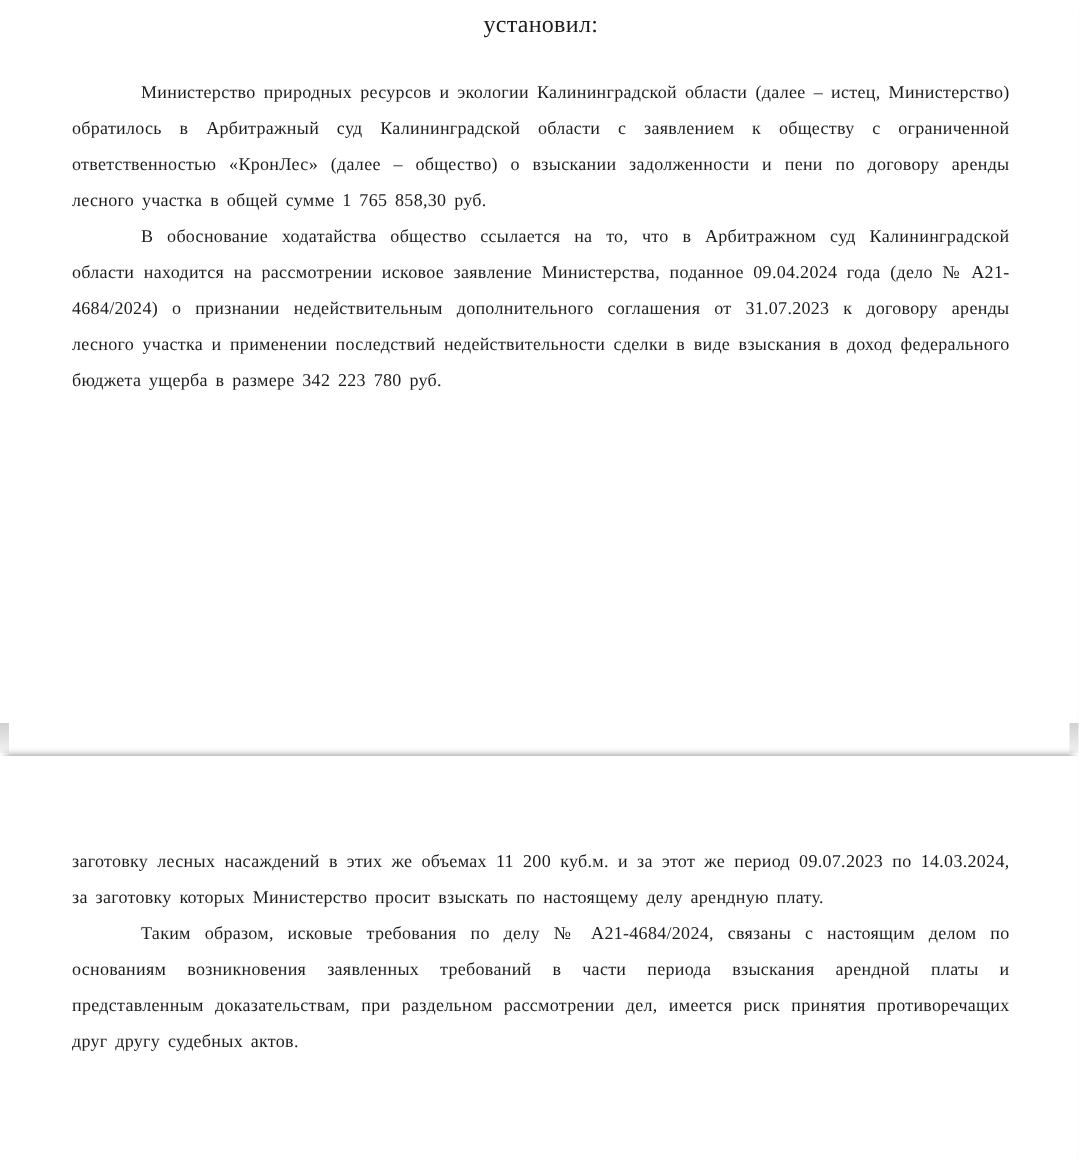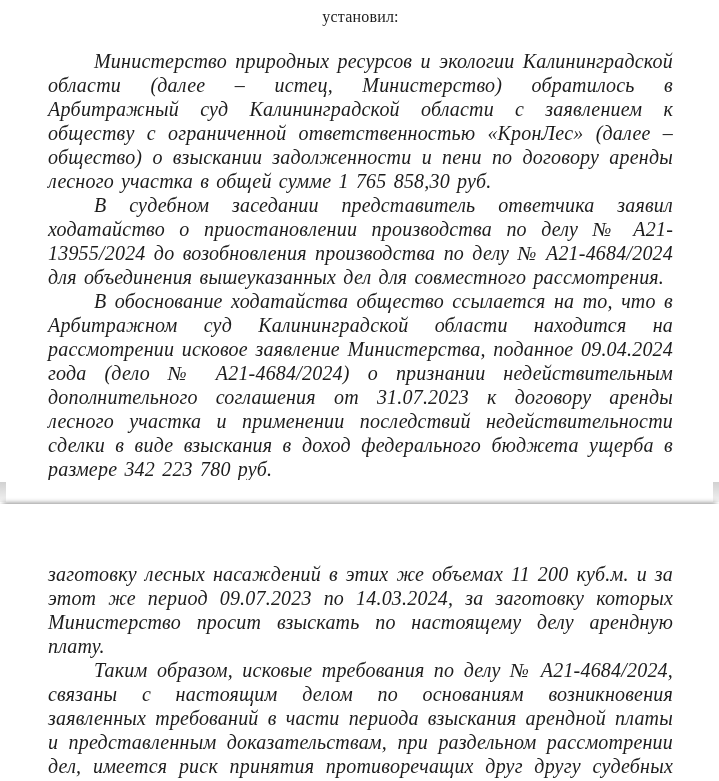--- a/index.html
+++ b/index.html
@@ -49,39 +49,37 @@
   }
   .heading {
     font-weight: normal;
     font-size: 16px;
     line-height: 24px;
     text-align: center;
     letter-spacing: 0.2px;
     margin-bottom: 20px;
   }
   .para {
-    font-size: 20px;
+    font-size: 12px;
     line-height: 24px;
     text-align: justify;
     letter-spacing: 0.2px;
     word-spacing: 2px;
-    font-style: italic;
   }
   .para.indent { text-indent: 46px; }
   .para.continuation { text-indent: 0; }
 </style>
 </head>
 <body>
 
 <div class="viewer">
 
   <div class="page page-1">
     <div class="heading">установил:</div>
     <p class="para indent">Министерство природных ресурсов и экологии Калининградской области (далее – истец, Министерство) обратилось в Арбитражный суд Калининградской области с заявлением  к обществу с ограниченной ответственностью «КронЛес» (далее – общество) о взыскании задолженности и пени по договору аренды лесного участка в общей сумме 1 765 858,30 руб.</p>
-    <p class="para indent">В судебном заседании представитель ответчика заявил ходатайство о приостановлении производства по делу  № А21-13955/2024 до возобновления производства по делу № А21-4684/2024 для объединения вышеуказанных дел для совместного рассмотрения.</p>
     <p class="para indent">В обоснование ходатайства общество ссылается на то, что в Арбитражном суд Калининградской области находится на рассмотрении исковое заявление Министерства, поданное 09.04.2024 года (дело № А21-4684/2024) о признании недействительным дополнительного соглашения от 31.07.2023 к договору аренды лесного участка и применении последствий недействительности сделки в виде взыскания в доход федерального бюджета ущерба в размере 342 223 780 руб.</p>
   </div>
 
   <div class="page-gap"></div>
 
   <div class="page page-2">
     <p class="para continuation">заготовку лесных насаждений в этих же объемах 11 200 куб.м. и за этот же период 09.07.2023 по 14.03.2024, за заготовку которых Министерство просит взыскать по настоящему делу арендную плату.</p>
     <p class="para indent">Таким образом, исковые требования  по делу № А21-4684/2024, связаны с настоящим делом по основаниям возникновения заявленных требований в части периода взыскания арендной платы и представленным доказательствам, при раздельном рассмотрении дел, имеется риск принятия противоречащих друг другу судебных актов.</p>
   </div>
 

